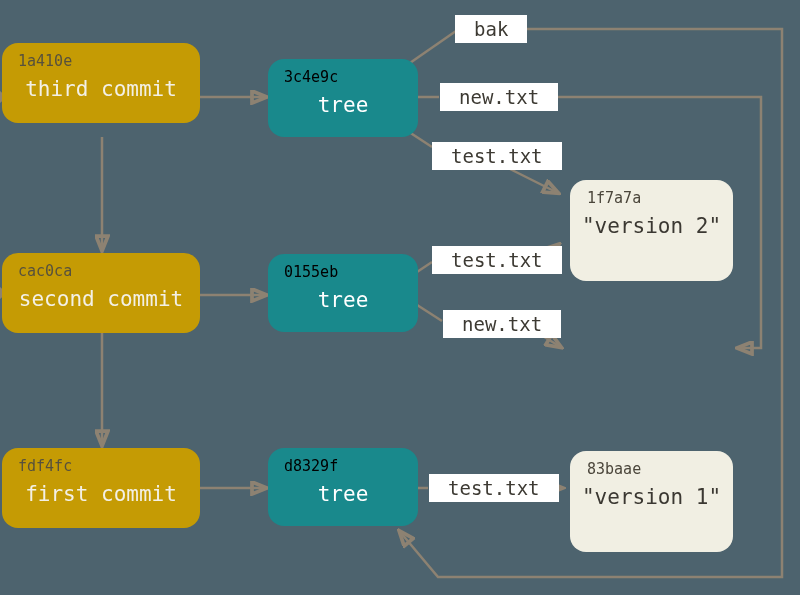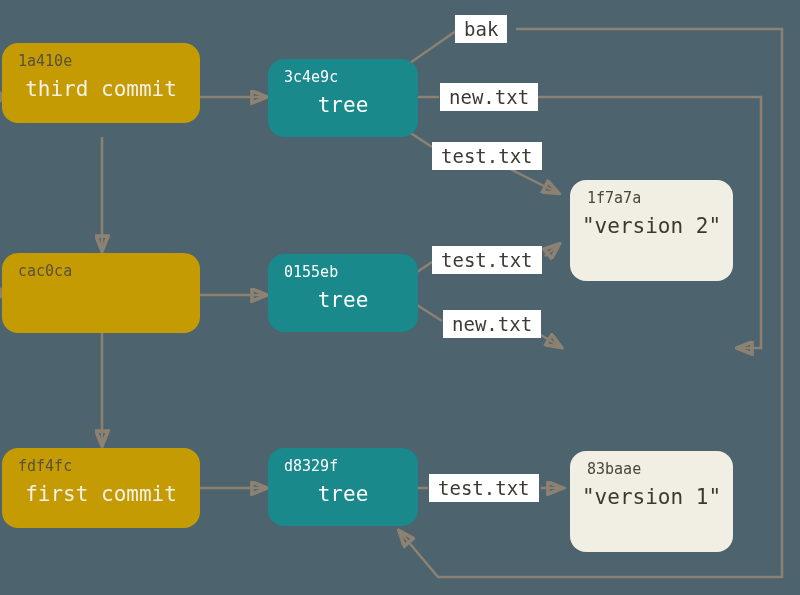--- a/index.html
+++ b/index.html
@@ -16,31 +16,31 @@
 
   .node{position:absolute;border-radius:16px;box-sizing:border-box;}
   .node .hash{font-size:15px;line-height:15px;margin:11px 0 0 16px;}
   .node .label{font-size:21px;line-height:24px;text-align:center;margin-top:8px;white-space:pre;}
 
   .commit{background:#c59b04;left:2px;width:198px;height:80px;}
   .commit .hash{color:#57513d;}
   .commit .label{color:#f3f0e6;}
 
   .tree{background:#19898c;left:268px;width:150px;height:78px;}
-  .tree .hash{color:#ffffff;}
+  .tree .hash{color:#000000;}
   .tree .label{color:#ffffff;}
 
   .blob{background:#f1efe3;left:570px;width:163px;height:101px;}
   .blob .hash{color:#4b463b;margin-left:17px;}
   .blob .label{color:#3b3832;}
 
   .pill{
     position:absolute;height:28px;line-height:28px;
     background:#ffffff;color:#3d3a33;
-    font-size:19px;padding:0 9px;white-space:pre;
+    font-size:19px;padding:0 19px;white-space:pre;
   }
 </style>
 </head>
 <body>
 
 <div id="canvas">
 
   <svg id="edges" viewBox="0 0 800 595" xmlns="http://www.w3.org/2000/svg">
     <defs>
       <marker id="arw" viewBox="0 0 10 10" markerWidth="8" markerHeight="6" refX="8" refY="5" orient="auto" markerUnits="strokeWidth">
@@ -76,20 +76,21 @@
     <path d="M418,488 H428"></path>
     <path d="M541,488 H560" marker-end="url(#arw)"></path>
   </svg>
 
   <div class="node commit" style="top:43px">
     <div class="hash">1a410e</div>
     <div class="label">third commit</div>
   </div>
   <div class="node commit" style="top:253px">
     <div class="hash">cac0ca</div>
+    <div class="label">second commit</div>
   </div>
   <div class="node commit" style="top:448px">
     <div class="hash">fdf4fc</div>
     <div class="label">first commit</div>
   </div>
 
   <div class="node tree" style="top:59px">
     <div class="hash">3c4e9c</div>
     <div class="label">tree</div>
   </div>

